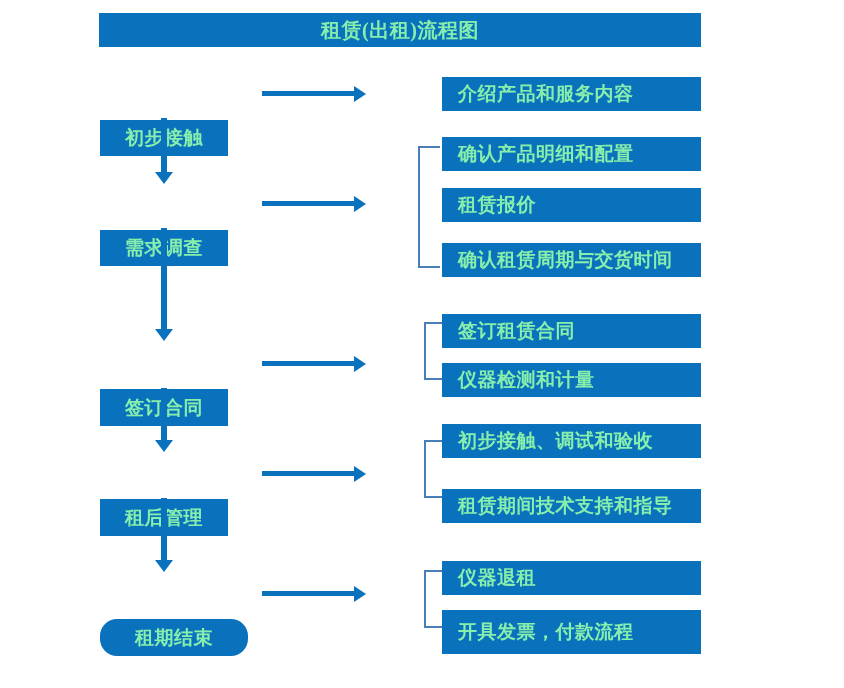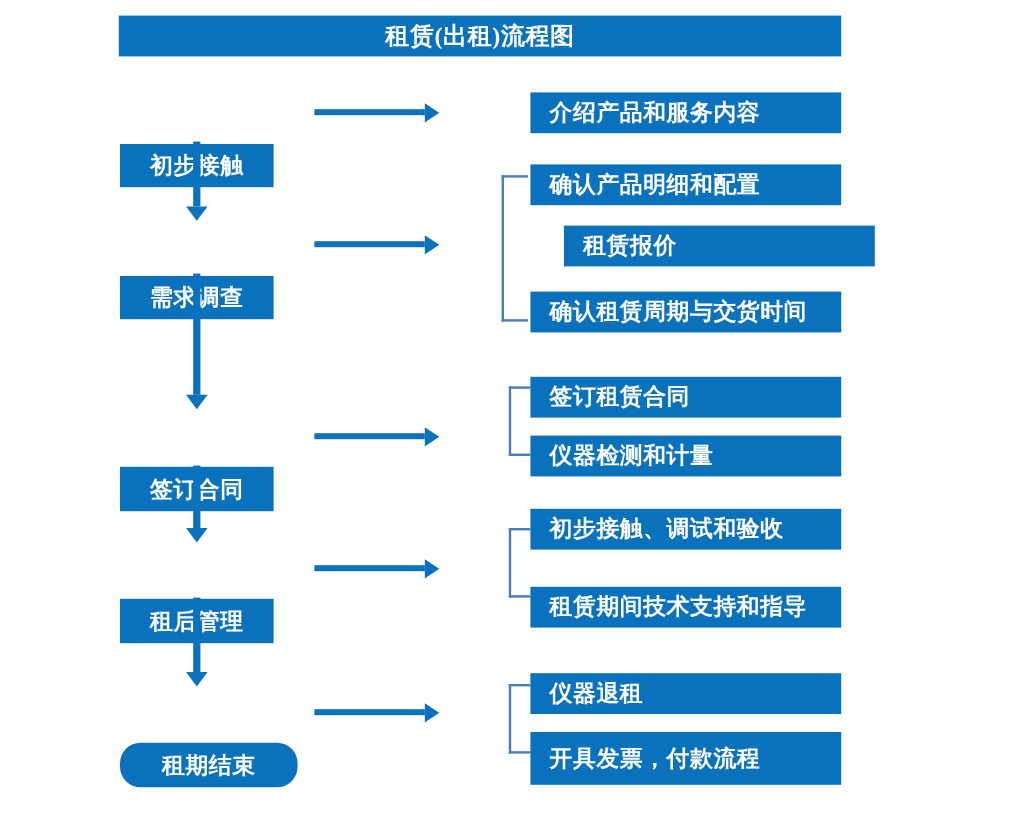--- a/index.html
+++ b/index.html
@@ -14,21 +14,21 @@
   #canvas {
     position: relative;
     width: 844px;
     height: 688px;
     background: #ffffff;
     overflow: hidden;
   }
   .box {
     position: absolute;
     background: #0a72bd;
-    color: #ffffff;
+    color: #86efac;
     font-weight: bold;
     display: flex;
     align-items: center;
     box-sizing: border-box;
     letter-spacing: 0.5px;
     white-space: nowrap;
   }
   .title-box {
     justify-content: center;
     font-size: 20px;
@@ -161,21 +161,21 @@
   <div class="bracket" style="left:424px; top:322px; width:18px; height:58px;"></div>
 
   <div class="bracket" style="left:424px; top:440px; width:18px; height:58px;"></div>
 
   <div class="bracket" style="left:424px; top:570px; width:18px; height:58px;"></div>
 
   <div class="box detail-box" style="left:442px; top:77px; width:259px; height:34px;">介绍产品和服务内容</div>
 
   <div class="box detail-box" style="left:442px; top:137px; width:259px; height:34px;">确认产品明细和配置</div>
 
-  <div class="box detail-box" style="left:442px; top:188px; width:259px; height:34px;margin-left:28px;">租赁报价</div>
+  <div class="box detail-box" style="left:442px; top:188px; width:259px; height:34px;">租赁报价</div>
 
   <div class="box detail-box" style="left:442px; top:243px; width:259px; height:34px;">确认租赁周期与交货时间</div>
 
   <div class="box detail-box" style="left:442px; top:314px; width:259px; height:34px;">签订租赁合同</div>
 
   <div class="box detail-box" style="left:442px; top:363px; width:259px; height:34px;">仪器检测和计量</div>
 
   <div class="box detail-box" style="left:442px; top:424px; width:259px; height:34px;">初步接触、调试和验收</div>
 
   <div class="box detail-box" style="left:442px; top:489px; width:259px; height:34px;">租赁期间技术支持和指导</div>

